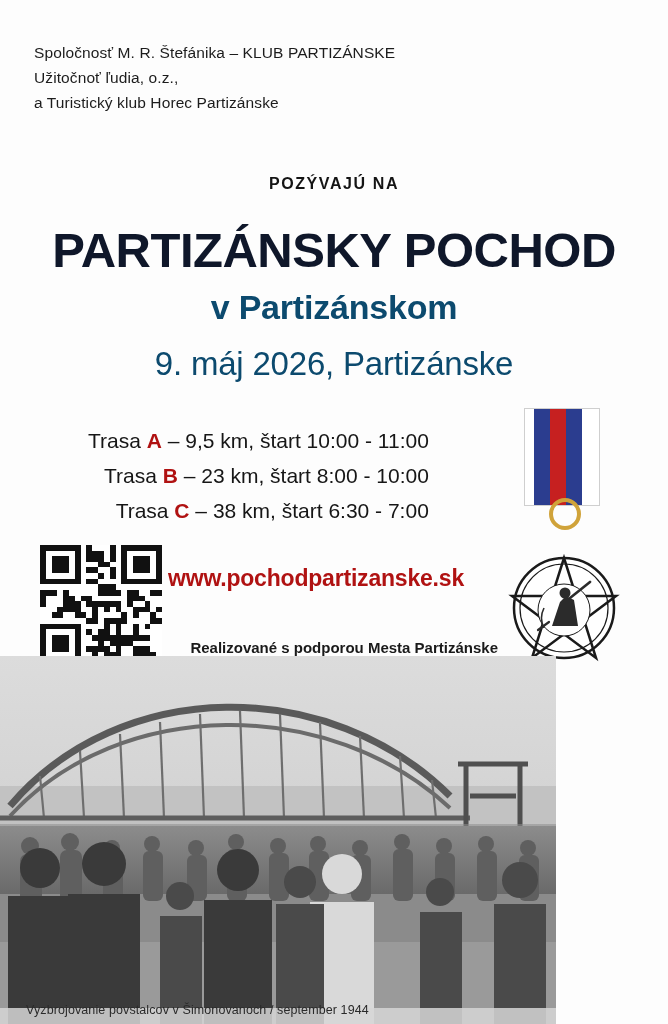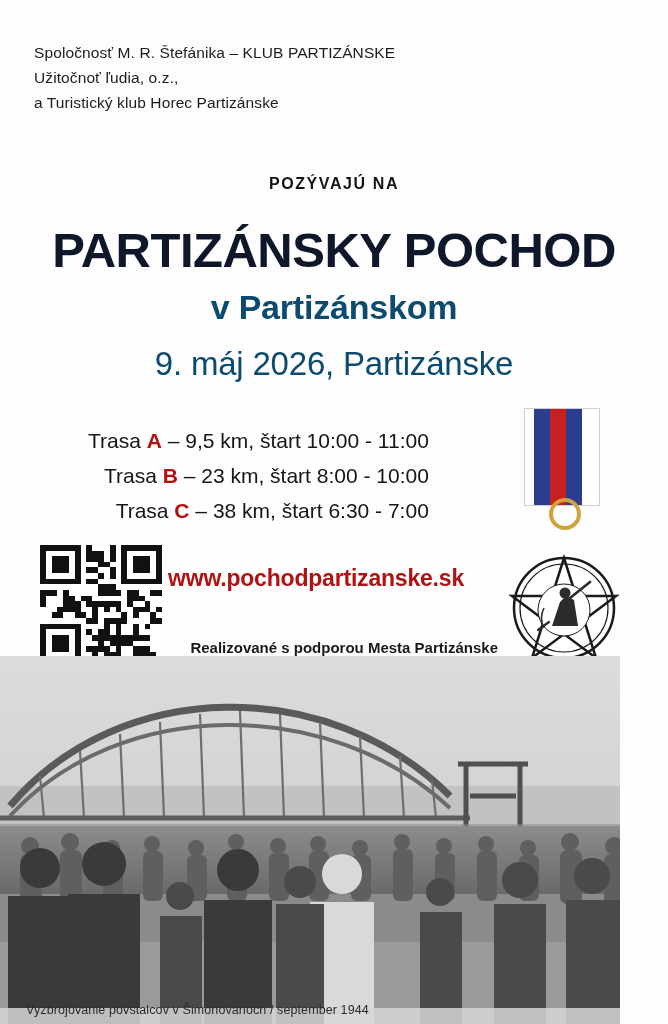--- a/index.html
+++ b/index.html
@@ -184,21 +184,21 @@
     font-weight: bold;
     color: #1a1a1a;
     margin-top: 37px;
   }
 
   
   .photo {
     position: absolute;
     left: 0;
     bottom: 0;
-    width: 620px;
+    width: 556px;
     height: 368px;
     overflow: hidden;
     background: #9c9c9c;
   }
   .photo svg { display: block; width: 668px; height: 368px; }
   .caption {
     position: absolute;
     left: 26px;
     bottom: 7px;
     font-size: 12.5px;

